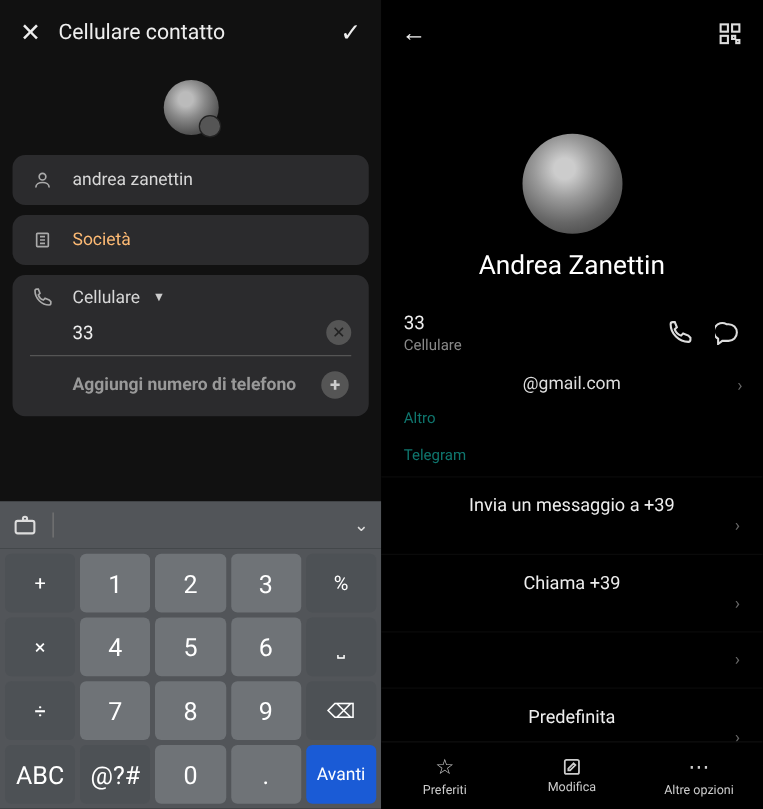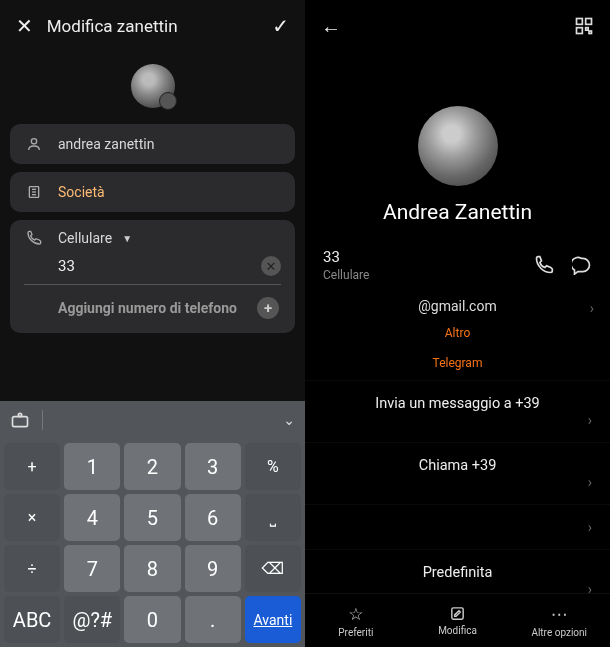--- a/index.html
+++ b/index.html
@@ -57,41 +57,41 @@
   .keyboard {
     position:absolute; bottom:0; left:0; right:0; height:208px;
     display:grid; grid-template-columns: repeat(5,1fr); grid-template-rows: repeat(4,1fr);
     gap:4px; padding:4px; background:#525559;
   }
   .key {
     background:#6f7377; color:#fff; border-radius:5px; display:flex;
     align-items:center; justify-content:center; font-size:20px; font-weight:400;
   }
   .key.dark { background:#4d5155; font-size:16px; }
-  .key.primary { background:#1a5bd6; font-size:14px;text-decoration:underline; }
+  .key.primary { background:#1a5bd6; font-size:14px; }
   .key.small { font-size:20px; }
 
   
   .view-header { display:flex; align-items:center; padding:14px 16px; color:#eee; }
   .view-header .back { font-size:20px; }
   .view-header .qr { margin-left:auto; font-size:16px; letter-spacing:-2px;}
   .avatar-big {
     width:80px; height:80px; border-radius:50%;
     background: radial-gradient(circle at 42% 35%, #ccc 12%, #999 35%, #666 62%, #333);
     margin: 54px auto 14px;
   }
   .contact-name { color:#fff; text-align:center; font-size:21px; font-weight:400; margin-bottom:18px;}
   .info-row { padding: 6px 18px 8px; color:#eee; display:flex; align-items:center;}
   .info-row .col { flex:1; }
   .info-row .num { font-size:15px; color:#eee; }
   .info-row .sub { font-size:12px; color:#888; margin-top:2px;}
   .info-row .actions { display:flex; gap:18px; color:#ccc; font-size:18px;}
   .email-row { padding:8px 18px; text-align:center; color:#ddd; font-size:14px; position:relative;}
   .email-row .chev { position:absolute; right:16px; top:10px; color:#666; font-size:14px;}
-  .small-label { padding: 4px 18px 10px; color:#f97316; font-size:12px;text-align:center;}
+  .small-label { padding: 4px 18px 10px; color:#0f766e; font-size:12px;}
   .action-item {
     padding: 14px 18px; color:#eee; font-size:14.5px; display:flex; align-items:center;
     border-top:1px solid rgba(255,255,255,0.04);
     flex-direction:column;
   }
   .action-item .chev { margin-left:auto; color:#666; font-size:14px;}
   .bottom-nav {
     position:absolute; bottom:0; left:0; right:0; height:54px;
     display:flex; background:#000; border-top:1px solid rgba(255,255,255,0.06);
   }
@@ -99,21 +99,21 @@
   .nav-item .ni-icon { font-size:17px; }
 
   svg { display:block; }
 </style>
 </head>
 <body>
 
 <div class="panel panel-left">
   <div class="edit-header">
     <span class="close">✕</span>
-    <span class="title">Modifica zanettin</span>
+    <span class="title">Cellulare contatto</span>
     <span class="check">✓</span>
   </div>
   <div class="avatar-small"></div>
 
   <div class="field">
     <span class="icon">
       <svg width="16" height="16" viewBox="0 0 24 24" fill="none" stroke="#aaa" stroke-width="2">
           <circle cx="12" cy="8" r="4"></circle>
           <path d="M4 21c0-4 4-6 8-6s8 2 8 6"></path>
         </svg>

